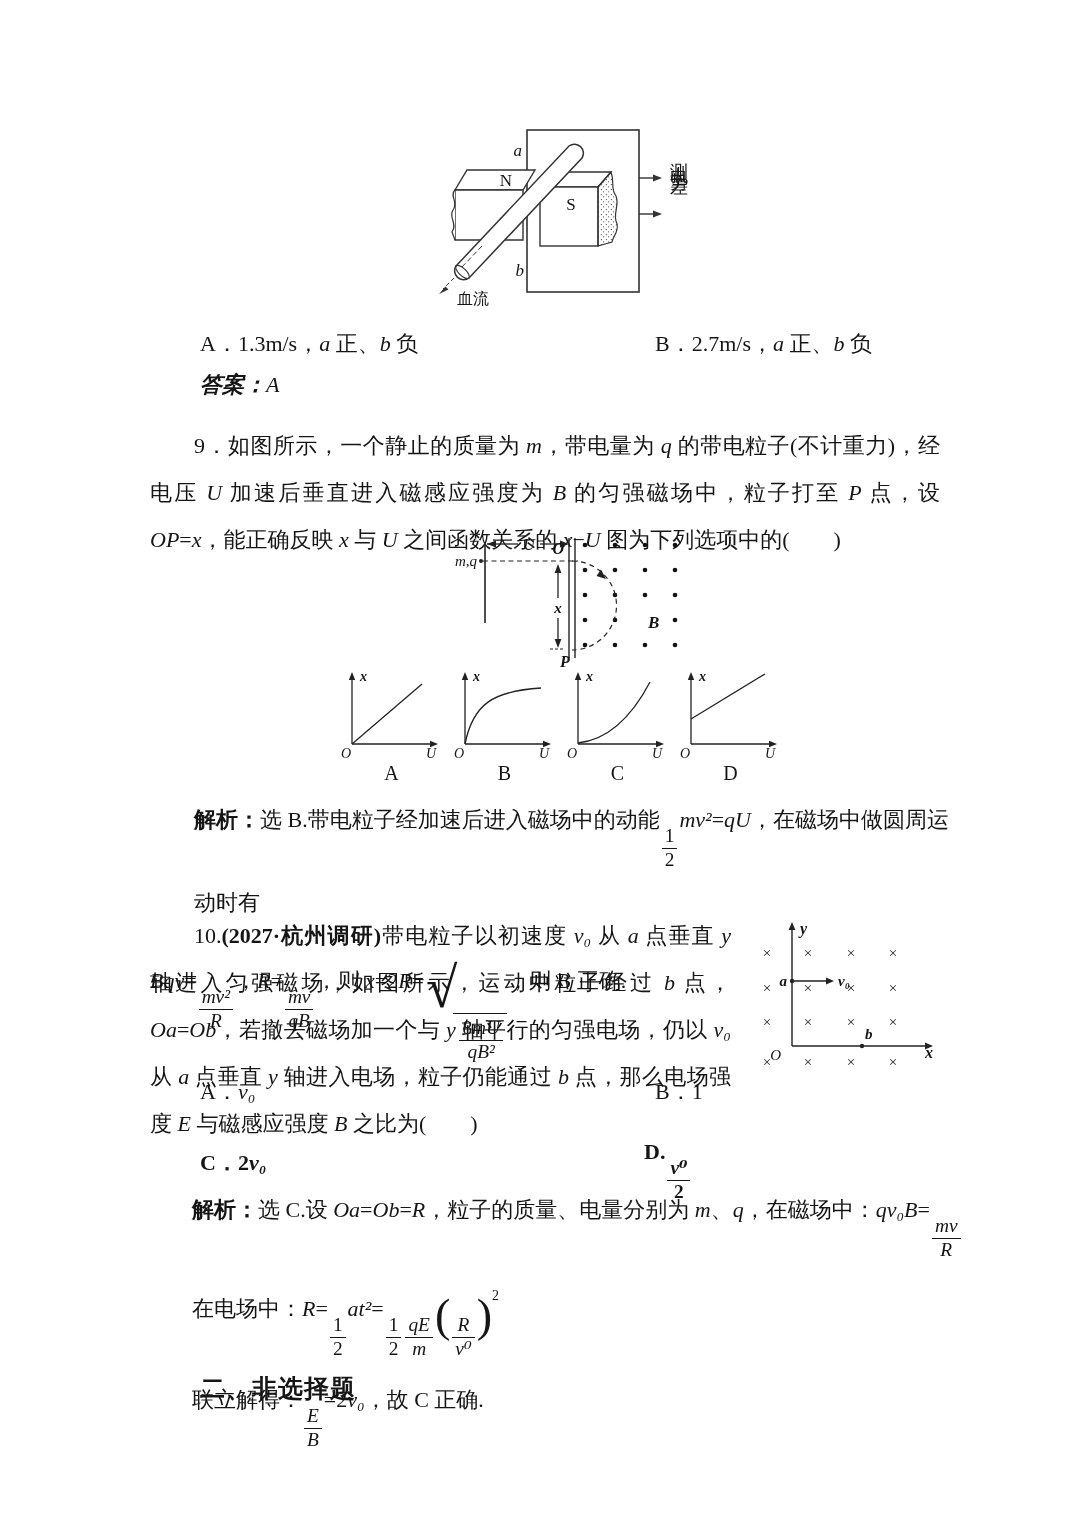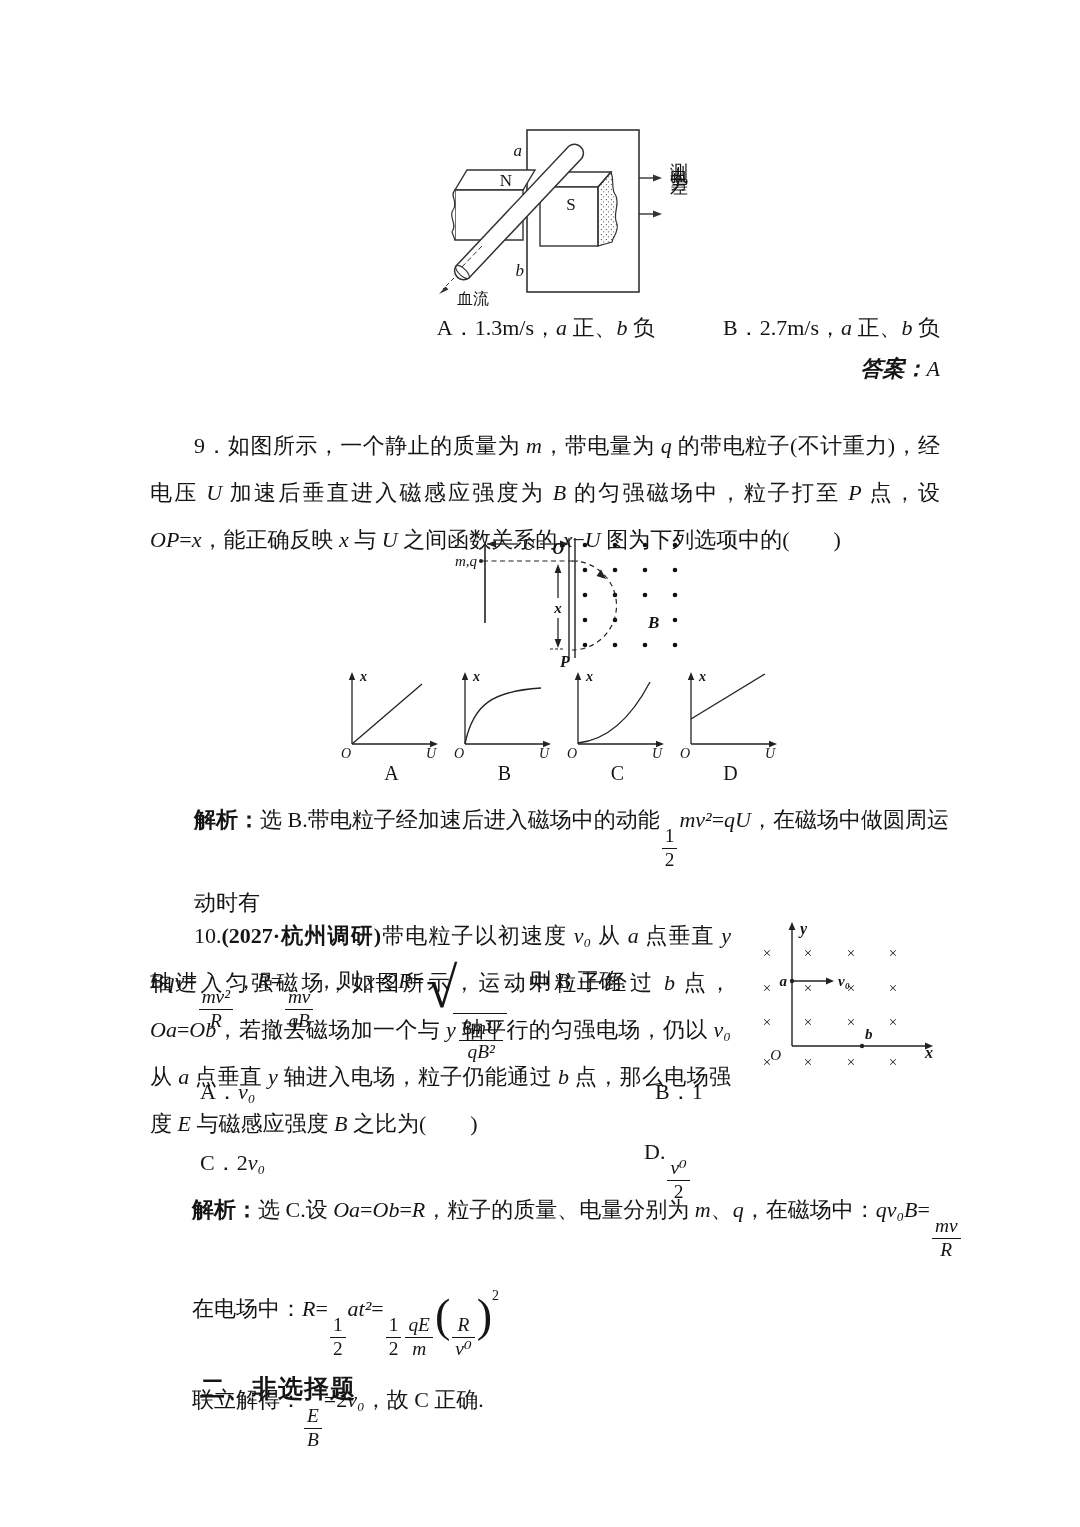--- a/index.html
+++ b/index.html
@@ -87,21 +87,21 @@
         <polygon points="232,60 223,56.4 223,63.6" fill="#333"></polygon>
         <line x1="209" y1="96" x2="224" y2="96" stroke="#333" stroke-width="1.4"></line>
         <polygon points="232,96 223,92.4 223,99.6" fill="#333"></polygon>
       </g>
 
       <text x="27" y="186" font-size="16">血流</text>
     </svg>
     <div class="vtext abs" style="left:240px; top:30px;">测电势差</div>
   </div>
 
-  <div class="abs" style="left:200px; top:308px; width:740px;text-align:right;">
+  <div class="abs" style="left:200px; top:324px; width:740px;">
     <div class="optrow">
       <span><span>A．1.3m/s，</span><span class="mi">a</span><span> 正、</span><span class="mi">b</span><span> 负</span></span>
       <span><span>B．2.7m/s，</span><span class="mi">a</span><span> 正、</span><span class="mi">b</span><span> 负</span></span>
     </div>
     <div style="line-height:42px;font-style:italic;">
       <span class="blabel">答案：</span><span>A</span>
     </div>
   </div>
 
   <div class="abs para mathify" style="left:150px; top:422px; width:790px; text-indent:44px;">9．如图所示，一个静止的质量为 <i>m</i>，带电量为 <i>q</i> 的带电粒子(不计重力)，经电压 <i>U</i> 加速后垂直进入磁感应强度为 <i>B</i> 的匀强磁场中，粒子打至 <i>P</i> 点，设 <i>OP</i>=<i>x</i>，能正确反映 <i>x</i> 与 <i>U</i> 之间函数关系的 <i>x</i>−<i>U</i> 图为下列选项中的(　　)</div>
@@ -288,21 +288,21 @@
       </svg>
     </div>
     <div class="para"><span style="display:inline-block;width:44px;"></span><span>10.</span><span class="kai-src">(2027·杭州调研)</span><span class="mathify">带电粒子以初速度 <i>v₀</i> 从 <i>a</i> 点垂直 <i>y</i> 轴进入匀强磁场，如图所示，运动中粒子经过 <i>b</i> 点，<i>Oa</i>=<i>Ob</i>，若撤去磁场加一个与 <i>y</i> 轴平行的匀强电场，仍以 <i>v₀</i> 从 <i>a</i> 点垂直 <i>y</i> 轴进入电场，粒子仍能通过 <i>b</i> 点，那么电场强度 <i>E</i> 与磁感应强度 <i>B</i> 之比为(　　)</span></div>
   </div>
 
   <div class="abs" style="left:200px; top:1072px; width:740px;">
     <div class="optrow">
       <span><span>A．</span><span class="mi">v₀</span></span>
       <span><span>B．</span><span>1</span></span>
     </div>
-    <div class="optrow2" style="margin-top:12px; line-height:56px;">
+    <div class="optrow2" style="margin-top:12px; line-height:56px;font-weight:bold;">
       <span><span>C．</span><span class="mathify">2<i>v₀</i></span></span>
       <span style="margin-left:-6px;"><span>D.</span><span class="frac">
             <span class="fn mi">v⁰</span>
             <span class="fd">2</span>
           </span></span>
     </div>
   </div>
 
   <div class="abs" style="left:148px; top:1178px; width:800px;">
     <div class="eqline" style="padding-left:44px;">

